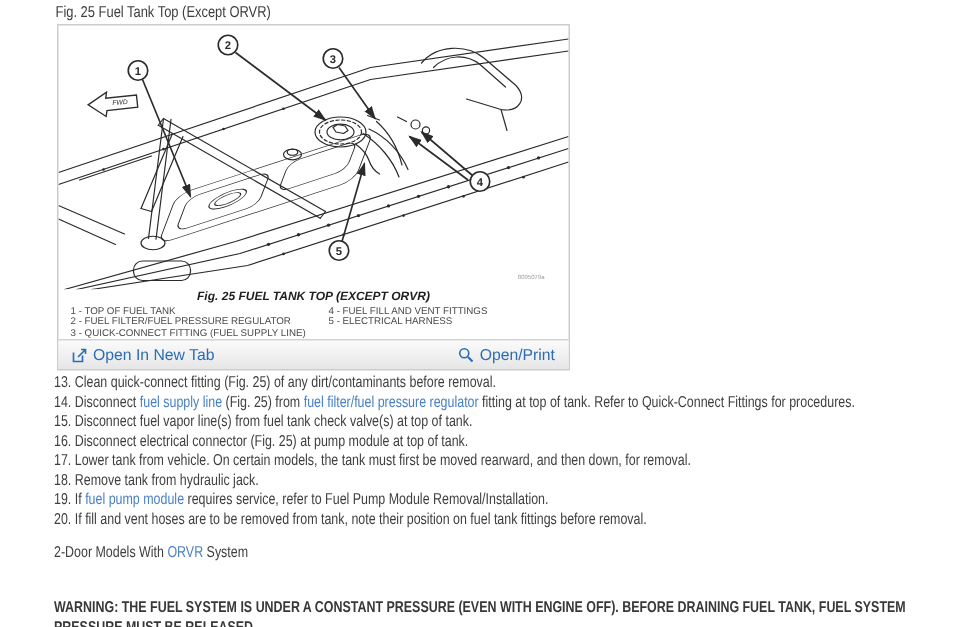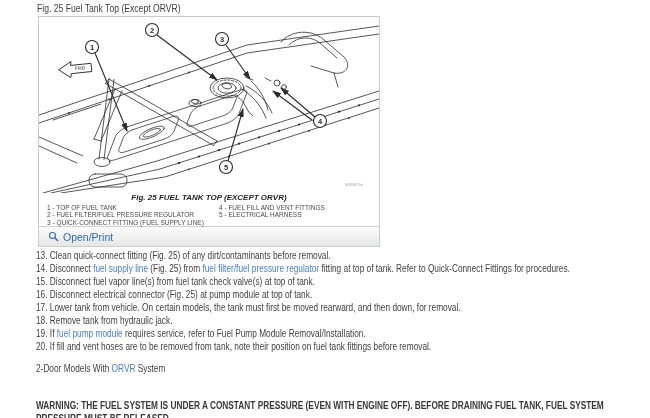--- a/index.html
+++ b/index.html
@@ -178,20 +178,29 @@
         </div>
       <div class="legend-col right" id="legend-right">
           <div>4 - FUEL FILL AND VENT FITTINGS</div>
           <div>5 - ELECTRICAL HARNESS</div>
         </div>
     </div>
 
     <div class="fig-toolbar">
       <a class="tb-link">
         <span class="ic">
+          <svg width="10" height="10" viewBox="0 0 10 10">
+            <path d="M1,3 L1,9 L7,9 L7,5" stroke="#2b6cb5" stroke-width="1.1" fill="none"></path>
+            <path d="M4,6 L9,1 M6,1 L9,1 L9,4" stroke="#2b6cb5" stroke-width="1.1" fill="none"></path>
+          </svg>
+        </span>
+        <span>Open In New Tab</span>
+      </a>
+      <a class="tb-link">
+        <span class="ic">
           <svg width="11" height="11" viewBox="0 0 11 11">
             <circle cx="4.5" cy="4.5" r="3" stroke="#2b6cb5" stroke-width="1.1" fill="none"></circle>
             <path d="M7,7 L10,10" stroke="#2b6cb5" stroke-width="1.4"></path>
           </svg>
         </span>
         <span>Open/Print</span>
       </a>
     </div>
   </div>
 

